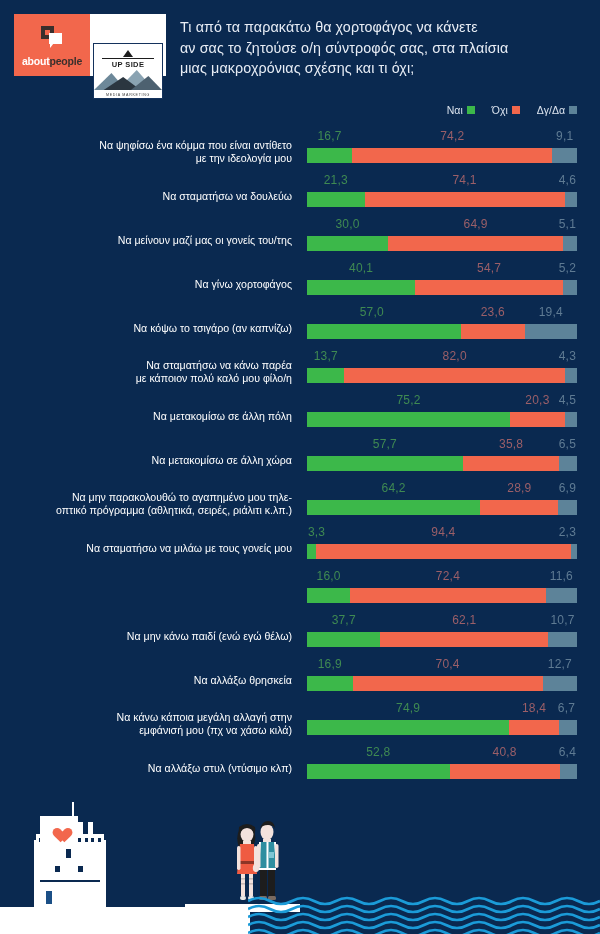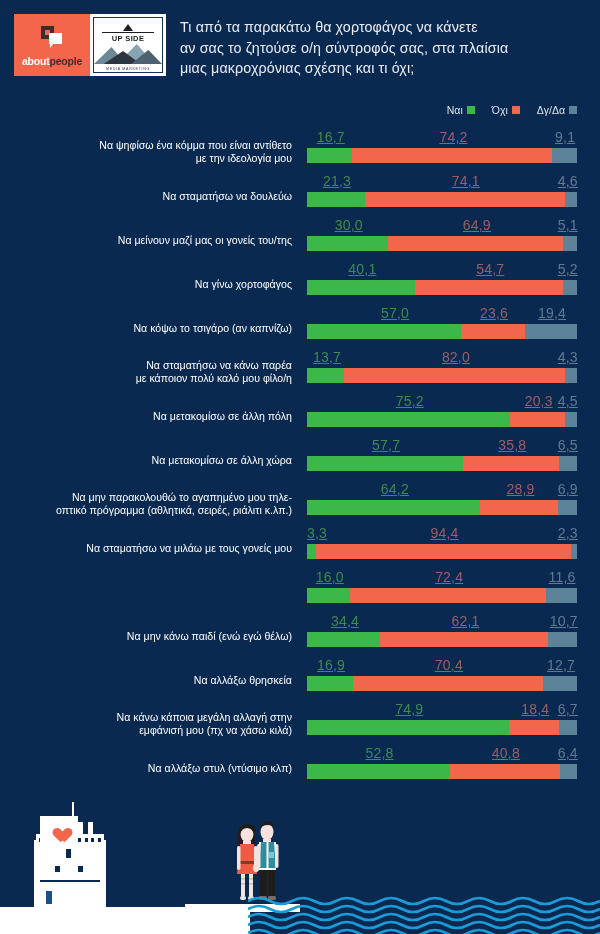--- a/index.html
+++ b/index.html
@@ -89,20 +89,21 @@
     box-sizing: border-box;
     padding: 3px;
   }
   #logo-upside .inner {
     width: 100%; height: 100%;
     border: 1px solid #14325c;
     box-sizing: border-box;
     position: relative;
     overflow: hidden;
     background: #ffffff;
+    margin-top: 26px;
   }
   #logo-upside .peak {
     position: absolute;
     left: 50%; top: 6px;
     margin-left: -5px;
     width: 0; height: 0;
     border-left: 5px solid transparent;
     border-right: 5px solid transparent;
     border-bottom: 7px solid #1d1d1d;
   }
@@ -207,24 +208,23 @@
   .vals {
     position: absolute;
     left: 307px;
     top: 3px;
     width: 270px;
     height: 17px;
   }
   .val {
     position: absolute;
     top: 0;
-    font-size: 14px;
+    font-size: 12px;
     white-space: nowrap;
     letter-spacing: 0.2px;
-    text-decoration: underline;
   }
   .val-yes { color: #3f8a52; }
   .val-no  { color: #9b5f68; }
   .val-dk  { color: #5f7b93; }
 
   
   #footer-art {
     position: absolute;
     left: 0; bottom: 0;
     width: 600px;
@@ -481,21 +481,21 @@
         <div class="seg-yes" style="width: 108.27px; background: rgb(60, 184, 74);"></div>
         <div class="seg-no" style="width: 147.69px; background: rgb(242, 103, 76);"></div>
         <div class="seg-dk" style="width: 14.04px; background: rgb(93, 131, 153);"></div>
       </div>
     </div>
     <div class="row">
       <div class="row-label l1">
         <div>Να κόψω το τσιγάρο (αν καπνίζω)</div>
       </div>
       <div class="vals">
-        <div class="val val-yes" style="left: 74px; width: 25.6px; text-align: center;">57,0</div>
+        <div class="val val-yes" style="left: 52px; width: 25.6px; text-align: center;">57,0</div>
         <div class="val val-no" style="left: 172.96px; width: 25.6px; text-align: center;">23,6</div>
         <div class="val val-dk" style="left: 231.01px; width: 25.6px; text-align: center;">19,4</div>
       </div>
       <div class="bar-track">
         <div class="seg-yes" style="width: 153.9px; background: rgb(60, 184, 74);"></div>
         <div class="seg-no" style="width: 63.72px; background: rgb(242, 103, 76);"></div>
         <div class="seg-dk" style="width: 52.38px; background: rgb(93, 131, 153);"></div>
       </div>
     </div>
     <div class="row">
@@ -585,21 +585,21 @@
         <div class="seg-yes" style="width: 43.2px; background: rgb(60, 184, 74);"></div>
         <div class="seg-no" style="width: 195.48px; background: rgb(242, 103, 76);"></div>
         <div class="seg-dk" style="width: 31.32px; background: rgb(93, 131, 153);"></div>
       </div>
     </div>
     <div class="row">
       <div class="row-label l1">
         <div>Να μην κάνω παιδί (ενώ εγώ θέλω)</div>
       </div>
       <div class="vals">
-        <div class="val val-yes" style="left: 23.92px; width: 25.6px; text-align: center;">34,4</div>
+        <div class="val val-yes" style="left: 23.92px; width: 25.6px; text-align: center;">37,7</div>
         <div class="val val-no" style="left: 144.475px; width: 25.6px; text-align: center;">62,1</div>
         <div class="val val-dk" style="left: 242.755px; width: 25.6px; text-align: center;">10,7</div>
       </div>
       <div class="bar-track">
         <div class="seg-yes" style="width: 73.44px; background: rgb(60, 184, 74);"></div>
         <div class="seg-no" style="width: 167.67px; background: rgb(242, 103, 76);"></div>
         <div class="seg-dk" style="width: 28.89px; background: rgb(93, 131, 153);"></div>
       </div>
     </div>
     <div class="row">

